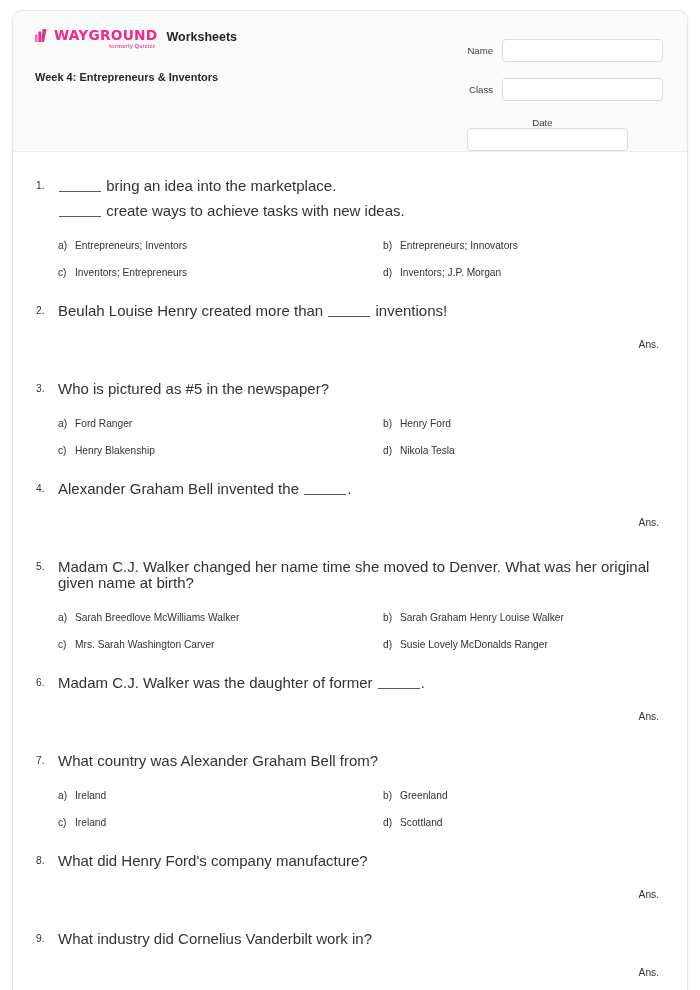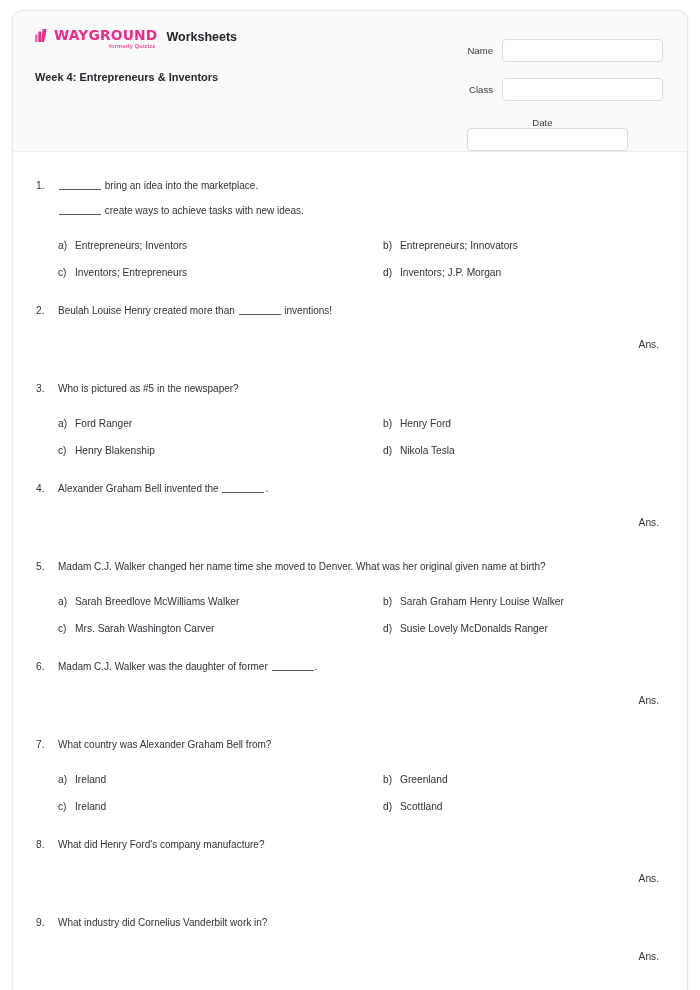--- a/index.html
+++ b/index.html
@@ -177,21 +177,21 @@
     flex: 0 0 23px;
     font-size: 10.2px;
     color: #2f3237;
     line-height: 16px;
     padding-left: 1px;
   }
 
   .q-text-wrap { flex: 1 1 auto; }
 
   .q-text {
-    font-size: 10px;
+    font-size: 15px;
     color: #2f3237;
     line-height: 16px;
   }
 
   .q-text .blank {
     display: inline-block;
     border-bottom: 1px solid #55585d;
     width: 42px;
     height: 11px;
     margin: 0 1px -1px 1px;

